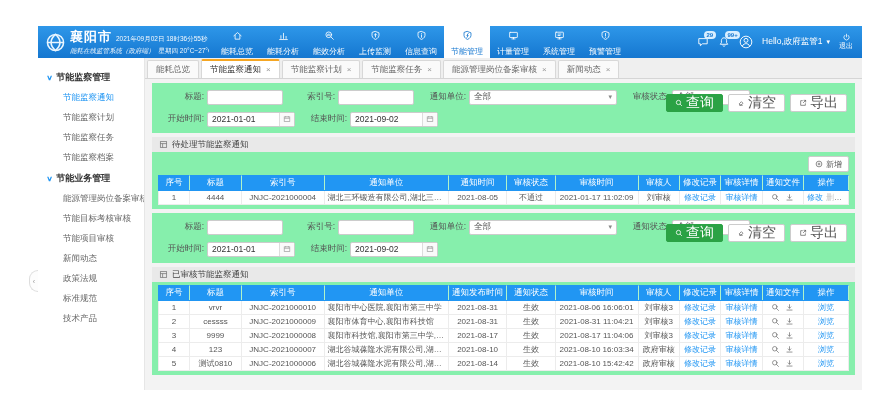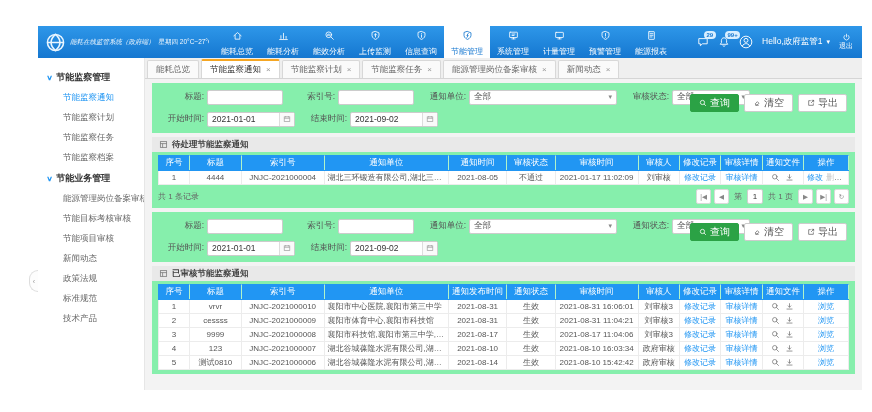--- a/index.html
+++ b/index.html
@@ -57,25 +57,25 @@
   .frow { display:flex; align-items:center; height:18px; margin-bottom:4px; font-size:8.5px; color:#555; }
   .frow label { width:46px; text-align:right; margin-right:3px; flex:none; }
   .txt { width:76px; height:15px; border:1px solid #ccc; border-radius:2px; background:#fff; margin-right:6px; font-size:8.5px; padding:0 3px; color:#333; font-family:inherit; }
   .selectbox { display:flex; align-items:center; justify-content:space-between; width:78px; height:15px; border:1px solid #ccc; border-radius:2px; padding:0 4px; margin-right:6px; font-size:8.5px; color:#555; background:#fff; cursor:pointer; }
   .selectbox.wide { width:148px; }
   .selectbox .sb-caret { font-size:7px; color:#888; }
   .datebox { display:flex; align-items:center; justify-content:space-between; width:88px; height:15px; border:1px solid #ccc; border-radius:2px; padding:0 0 0 4px; margin-right:6px; font-size:8.5px; color:#333; background:#fff; cursor:pointer; }
   .datebox .cal { width:15px; height:13px; border-left:1px solid #ddd; display:flex; align-items:center; justify-content:center; color:#999; background:#fafafa; }
   .datebox .cal svg { width:8px; height:8px; }
   .filter-buttons { position:absolute; right:8px; top:11px; display:flex; gap:5px; }
-  .btn { display:inline-flex; align-items:center; gap:3px; height:18px; padding:0 8px; font-size:10px; border:1px solid #ccc; border-radius:2px; background:#fff; color:#555; cursor:pointer; font-family:inherit; }
+  .btn { display:inline-flex; align-items:center; gap:3px; height:18px; padding:0 8px; font-size:14px; border:1px solid #ccc; border-radius:2px; background:#fff; color:#555; cursor:pointer; font-family:inherit; }
   .btn svg { width:8px; height:8px; }
   .btn.green { background:#2ba245; border-color:#2ba245; color:#fff; }
 
-  .section-bar { height:15px; background:#e9e9e9; display:flex; align-items:center; gap:4px; padding:0 7px; font-size:8.5px; color:#444;font-weight:bold; }
+  .section-bar { height:15px; background:#e9e9e9; display:flex; align-items:center; gap:4px; padding:0 7px; font-size:8.5px; color:#444; }
   .section-bar svg { width:9px; height:9px; color:#777; }
 
   .table-panel { padding:3px 6px 4px; margin-bottom:4px; }
   .addrow { display:flex; justify-content:flex-end; margin:1px 0 3px; }
   .btn.small { height:16px; padding:0 6px; font-size:8px; }
 
   table { width:100%; border-collapse:collapse; table-layout:fixed; }
   th { background:#2196f3; color:#fff; font-size:8.5px; font-weight:normal; height:15px; border:1px solid #2196f3; border-right:1px solid rgba(255,255,255,.35); padding:0 2px; white-space:nowrap; overflow:hidden; }
   td { font-size:8px; color:#555; height:13px; line-height:13px; border:1px solid #ececec; text-align:center; padding:0 3px; white-space:nowrap; overflow:hidden; text-overflow:ellipsis; background:#fff; }
   td.left { text-align:left; }
@@ -100,20 +100,24 @@
     <header>
       <div class="logo-area">
         <span class="logo">
           <svg viewBox="0 0 12 12" fill="none" stroke="currentColor" stroke-width=".9">
               <circle cx="6" cy="6" r="4.6"></circle>
               <path d="M1.4 6h9.2M6 1.4c-3.4 3-3.4 6.2 0 9.2 3.4-3 3.4-6.2 0-9.2Z"></path>
             </svg>
         </span>
         <div class="logo-text">
           <div class="lt-row">
+            <span class="city">襄阳市</span>
+            <span class="datetime">2021年09月02日 18时36分55秒</span>
+          </div>
+          <div class="lt-row">
             <span class="subtitle">能耗在线监管系统（政府端）</span>
             <span class="weather">星期四 20°C~27°C</span>
           </div>
         </div>
       </div>
       <nav class="mainnav" id="main-nav">
           <div class="nav-item">
             <span><svg class="" viewBox="0 0 12 12" fill="none" stroke="currentColor" stroke-width=".9" stroke-linecap="round" stroke-linejoin="round">
                 <path d="M2 6.3 6 2.8l4 3.5M3.4 5.9V10h5.2V5.9"></path>
               </svg></span>
@@ -148,45 +152,38 @@
           </div>
           <div class="nav-item active">
             <span><svg class="" viewBox="0 0 12 12" fill="none" stroke="currentColor" stroke-width=".9" stroke-linecap="round" stroke-linejoin="round">
                 <path d="M6 1.6 9.8 3.1v3c0 2.6-3.8 4.2-3.8 4.2S2.2 8.7 2.2 6.1v-3Z"></path>
                 <path d="M6.8 3.8 5.3 6h1.5L5.4 8.1"></path>
               </svg></span>
             <span class="nav-label">节能管理</span>
           </div>
           <div class="nav-item">
             <span><svg class="" viewBox="0 0 12 12" fill="none" stroke="currentColor" stroke-width=".9" stroke-linecap="round" stroke-linejoin="round">
+                <rect x="1.8" y="2.6" width="8.4" height="5.6" rx=".5"></rect>
+                <path d="M6 8.2v1.5M4.2 9.7h3.6"></path>
+              </svg></span>
+            <span class="nav-label">计量管理</span>
+          </div>
+          <div class="nav-item">
+            <span><svg class="" viewBox="0 0 12 12" fill="none" stroke="currentColor" stroke-width=".9" stroke-linecap="round" stroke-linejoin="round">
                 <rect x="1.8" y="2.4" width="8.4" height="5.8" rx=".5"></rect>
                 <path d="M6 8.2v1.5M4.2 9.7h3.6M4.4 4.4h3.2M4.4 6h2.2"></path>
               </svg></span>
             <span class="nav-label">系统管理</span>
           </div>
           <div class="nav-item">
             <span><svg class="" viewBox="0 0 12 12" fill="none" stroke="currentColor" stroke-width=".9" stroke-linecap="round" stroke-linejoin="round">
-                <rect x="1.8" y="2.6" width="8.4" height="5.6" rx=".5"></rect>
-                <path d="M6 8.2v1.5M4.2 9.7h3.6"></path>
-              </svg></span>
-            <span class="nav-label">计量管理</span>
-          </div>
-          <div class="nav-item">
-            <span><svg class="" viewBox="0 0 12 12" fill="none" stroke="currentColor" stroke-width=".9" stroke-linecap="round" stroke-linejoin="round">
                 <path d="M6 1.6 9.8 3.1v3c0 2.6-3.8 4.2-3.8 4.2S2.2 8.7 2.2 6.1v-3Z"></path>
                 <path d="M6 3.8v2.6M6 7.8v.2"></path>
               </svg></span>
             <span class="nav-label">预警管理</span>
-          </div>
-          <div class="nav-item">
-            <span><svg class="" viewBox="0 0 12 12" fill="none" stroke="currentColor" stroke-width=".9" stroke-linecap="round" stroke-linejoin="round">
-                <rect x="2.9" y="1.8" width="6.2" height="8.4" rx=".5"></rect>
-                <path d="M4.4 4h3.2M4.4 5.8h3.2M4.4 7.6h2.2"></path>
-              </svg></span>
-            <span class="nav-label">能源报表</span>
           </div>
         </nav>
       <div class="header-right">
         <span class="hicon">
           <svg viewBox="0 0 12 12" fill="none" stroke="currentColor" stroke-width=".9" stroke-linejoin="round">
               <path d="M1.8 2.6h8.4v5.2H5.4L3.4 9.7V7.8H1.8Z"></path>
             </svg>
           <span class="badge">29</span>
         </span>
         <span class="hicon">
@@ -334,20 +331,29 @@
 
           <div class="section-bar">
             <svg viewBox="0 0 12 12" fill="none" stroke="currentColor" stroke-width="1">
                 <rect x="1.8" y="2.2" width="8.4" height="7.6"></rect>
                 <path d="M1.8 4.8h8.4M4.8 4.8v5"></path>
               </svg>
             <span>待处理节能监察通知</span>
           </div>
 
           <div class="panel table-panel">
+            <div class="addrow">
+              <button class="btn small">
+                <svg viewBox="0 0 12 12" fill="none" stroke="currentColor" stroke-width="1">
+                    <circle cx="6" cy="6" r="4.3"></circle>
+                    <path d="M6 4v4M4 6h4"></path>
+                  </svg>
+                <span>新增</span>
+              </button>
+            </div>
             <table id="table1">
                 <colgroup>
                   <col style="width:4.5%">
                   <col style="width:7.5%">
                   <col style="width:12%">
                   <col style="width:18%">
                   <col style="width:8.5%">
                   <col style="width:7%">
                   <col style="width:12%">
                   <col style="width:6%">
@@ -394,33 +400,20 @@
                         <span>
                           <svg class="" viewBox="0 0 12 12" fill="none" stroke="currentColor" stroke-width=".9" stroke-linecap="round" stroke-linejoin="round">
                             <path d="M6 2.2v4.6M4.2 5.2 6 7l1.8-1.8M2.6 9.4h6.8"></path>
                           </svg>
                         </span>
                       </span></td>
                     <td><a class="">修改</a><a class="op-gray">删除</a><a class="">浏览</a></td>
                   </tr>
                 </tbody>
               </table>
-            <div class="records-row">
-              <span>共 1 条记录</span>
-              <div class="pagination">
-                <span class="pg-btn">|◀</span>
-                <span class="pg-btn">◀</span>
-                <span class="pg-text">第</span>
-                <span class="pg-page">1</span>
-                <span class="pg-text">共 1 页</span>
-                <span class="pg-btn">▶</span>
-                <span class="pg-btn">▶|</span>
-                <span class="pg-btn">↻</span>
-              </div>
-            </div>
           </div>
 
           <div class="panel filter-panel">
             <div class="frow">
               <label>标题:</label>
               <input class="txt" value="" style="">
               <label>索引号:</label>
               <input class="txt" value="" style="">
               <label>通知单位:</label>
               <div class="selectbox wide">
@@ -521,21 +514,21 @@
                   </tr>
                 </thead>
                 <tbody>
                   <tr>
                     <td class="" title="1">1</td>
                     <td class="" title="vrvr">vrvr</td>
                     <td class="" title="JNJC-2021000010">JNJC-2021000010</td>
                     <td class="left" title="襄阳市中心医院,襄阳市第三中学">襄阳市中心医院,襄阳市第三中学</td>
                     <td class="" title="2021-08-31">2021-08-31</td>
                     <td class="" title="生效">生效</td>
-                    <td class="" title="2021-08-31 16:06:01">2021-08-31 16:06:01</td>
+                    <td class="" title="2021-08-31 16:06:01">2021-08-06 16:06:01</td>
                     <td class="" title="刘审核3">刘审核3</td>
                     <td><a>修改记录</a></td>
                     <td><a>审核详情</a></td>
                     <td><span class="fileicons">
                         <span>
                           <svg class="" viewBox="0 0 12 12" fill="none" stroke="currentColor" stroke-width=".9" stroke-linecap="round" stroke-linejoin="round">
                             <circle cx="5" cy="5" r="3"></circle>
                             <path d="M7.3 7.3 10 10"></path>
                           </svg>
                         </span>

